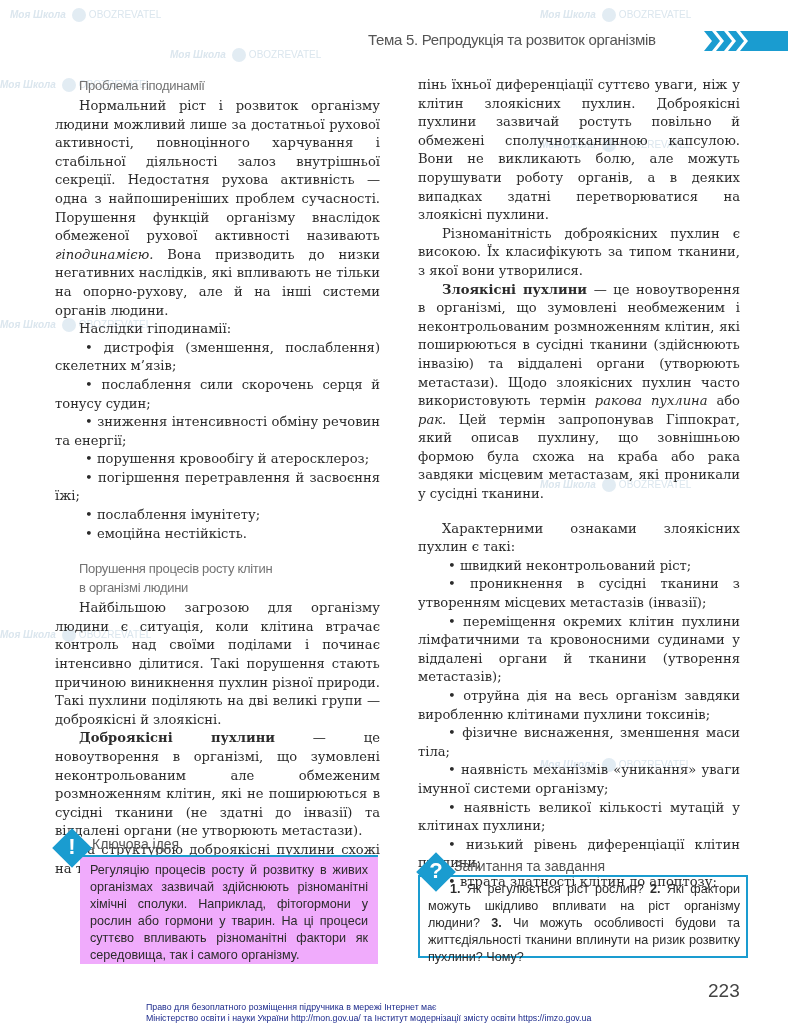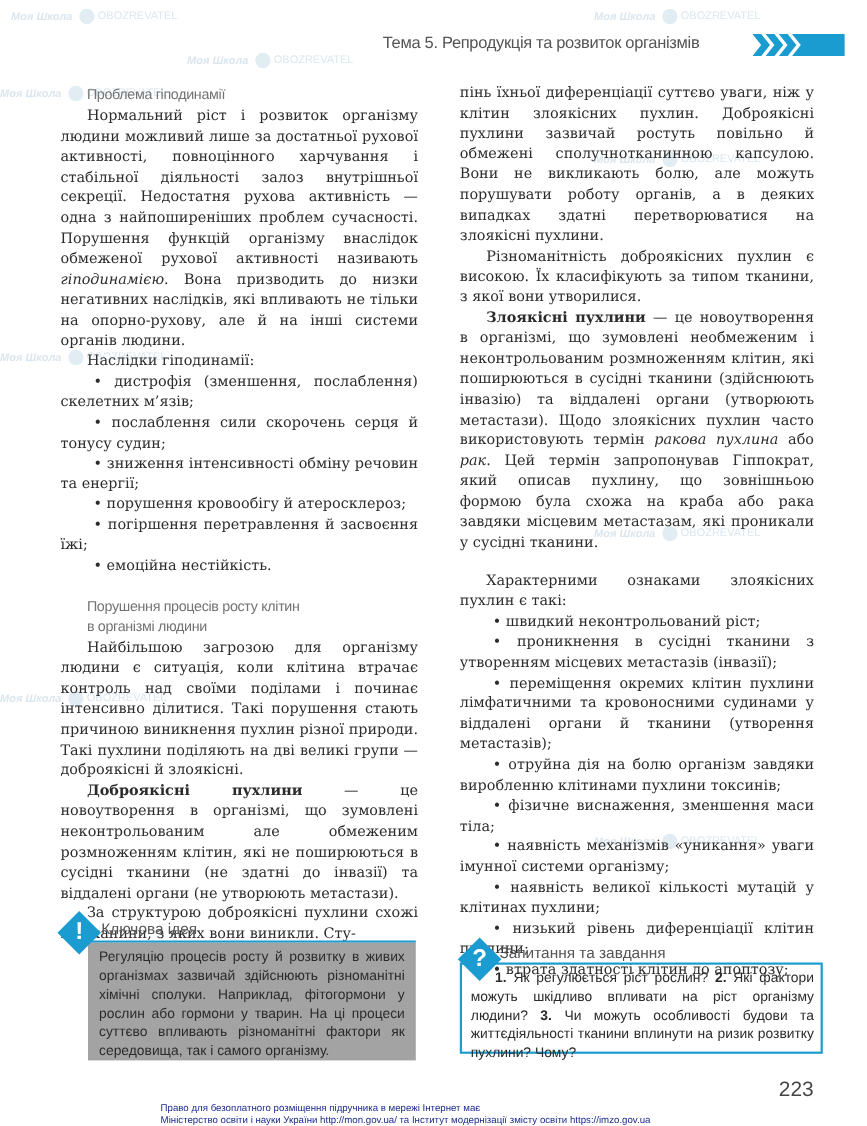--- a/index.html
+++ b/index.html
@@ -5,40 +5,40 @@
   html, body { margin: 0; padding: 0; }
   body {
     width: 788px; height: 1024px; position: relative; overflow: hidden;
     background: #ffffff; color: #2b2b2b;
     font-family: "DejaVu Serif", serif;
   }
   .wm { position: absolute; font-family: "Liberation Sans", sans-serif; font-size: 10px; color: #dbe6ee; white-space: nowrap; pointer-events: none; }
   .wm i { font-style: italic; font-weight: bold; margin-right: 6px; }
   .wm .c { display: inline-block; width: 14px; height: 14px; border-radius: 50%; background: #e2ecf3; vertical-align: middle; margin-right: 3px; }
 
-  .header { position: absolute; top: 29px; left: 348px; right: 0; height: 24px; text-align: center; }
+  .header { position: absolute; top: 29px; left: 368px; right: 0; height: 24px; text-align: center; }
   .header-title { position: absolute; left: 0; top: 2px; font-family: "Liberation Sans", sans-serif; font-size: 15px; color: #555; letter-spacing: -0.3px; }
   .header-arrows { position: absolute; left: 336px; top: 2px; width: 84px; height: 20px; }
 
   .col { position: absolute; font-size: 13.1px; line-height: 18.6px; text-align: justify; }
   .col-left { left: 55px; top: 76px; width: 325px; }
   .col-right { left: 418px; top: 76px; width: 322px; }
   .col p { margin: 0; text-indent: 24px; }
   .col p.noind { text-indent: 0; }
   .col p.bullet { text-indent: 30px; }
   .h2 { font-family: "Liberation Sans", sans-serif; color: #737373; font-size: 13px; line-height: 19px; margin: 0 0 2px 24px; font-weight: normal; letter-spacing: -0.3px; }
   .h2.mt { margin-top: 16px; }
   b { font-weight: bold; }
   em { font-style: italic; }
   .spacer { height: 16px; }
 
   .keybox { position: absolute; left: 56px; top: 836px; width: 322px; height: 128px; }
   .keybox .title { position: absolute; left: 36px; top: 0; font-family: "Liberation Sans", sans-serif; font-size: 14px; color: #555; }
   .keybox .line { position: absolute; left: 20px; right: 0; top: 19px; height: 2px; background: #1a9cd0; }
-  .keybox .body { position: absolute; left: 24px; right: 0; top: 21px; bottom: 0; background: #a3a3a3; padding: 5px 10px 0 10px; font-family: "Liberation Sans", sans-serif; font-size: 12.6px; line-height: 17px; text-align: justify; color: #2b2b2b; }
+  .keybox .body { position: absolute; left: 24px; right: 0; top: 21px; bottom: 0; background: #f0abfc; padding: 5px 10px 0 10px; font-family: "Liberation Sans", sans-serif; font-size: 12.6px; line-height: 17px; text-align: justify; color: #2b2b2b; }
   .diamond { position: absolute; width: 28px; height: 28px; background: #1a9cd0; transform: rotate(45deg); }
   .diamond-glyph { position: absolute; font-family: "Liberation Sans", sans-serif; font-weight: bold; color: #fff; font-size: 22px; text-align: center; width: 40px; }
 
   .qbox { position: absolute; left: 418px; top: 862px; width: 330px; height: 96px; }
   .qbox .title { position: absolute; left: 36px; top: -4px; font-family: "Liberation Sans", sans-serif; font-size: 14px; color: #555; }
   .qbox .frame { position: absolute; left: 0; right: 0; top: 13px; bottom: 0; border: 2px solid #1a9cd0; border-top-width: 2px; }
   .qbox .body { position: absolute; left: 10px; right: 8px; top: 19px; font-family: "Liberation Sans", sans-serif; font-size: 12.6px; line-height: 17px; text-align: justify; color: #2b2b2b; }
 
   .page-num { position: absolute; left: 708px; top: 980px; font-family: "Liberation Sans", sans-serif; font-size: 19px; color: #444; font-weight: 300; }
   .footer { position: absolute; left: 146px; top: 1002px; font-family: "Liberation Sans", sans-serif; font-size: 8.8px; line-height: 11px; color: #1c2a8c; }
@@ -69,37 +69,38 @@
 
 <div class="col col-left">
   <h2 class="h2">Проблема гіподинамії</h2>
   <p><span>Нормальний ріст і розвиток організму людини можливий лише за достатньої рухової активності, повноцінного харчування і стабільної діяльності залоз внутрішньої секреції. Недостатня рухова активність — одна з найпоширеніших проблем сучасності. Порушення функцій організму внаслідок обмеженої рухової активності називають </span><em>гіподинамією.</em><span> Вона призводить до низки негативних наслідків, які впливають не тільки на опорно-рухову, але й на інші системи органів людини.</span></p>
   <p>Наслідки гіподинамії:</p>
   <p class="bullet">• дистрофія (зменшення, послаблення) скелетних м’язів;</p>
   <p class="bullet">• послаблення сили скорочень серця й тонусу судин;</p>
   <p class="bullet">• зниження інтенсивності обміну речовин та енергії;</p>
   <p class="bullet">• порушення кровообігу й атеросклероз;</p>
   <p class="bullet">• погіршення перетравлення й засвоєння їжі;</p>
+  <p class="bullet">• послаблення імунітету;</p>
   <p class="bullet">• емоційна нестійкість.</p>
   <h2 class="h2 mt"><span>Порушення процесів росту клітин</span><br><span>в організмі людини</span></h2>
   <p>Найбільшою загрозою для організму людини є ситуація, коли клітина втрачає контроль над своїми поділами і починає інтенсивно ділитися. Такі порушення стають причиною виникнення пухлин різної природи. Такі пухлини поділяють на дві великі групи — доброякісні й злоякісні.</p>
   <p><b>Доброякісні пухлини</b><span> — це новоутворення в організмі, що зумовлені неконтрольованим але обмеженим розмноженням клітин, які не поширюються в сусідні тканини (не здатні до інвазії) та віддалені органи (не утворюють метастази).</span></p>
   <p>За структурою доброякісні пухлини схожі на тканини, з яких вони виникли. Сту-</p>
 </div>
 
 <div class="col col-right">
   <p class="noind">пінь їхньої диференціації суттєво уваги, ніж у клітин злоякісних пухлин. Доброякісні пухлини зазвичай ростуть повільно й обмежені сполучнотканинною капсулою. Вони не викликають болю, але можуть порушувати роботу органів, а в деяких випадках здатні перетворюватися на злоякісні пухлини.</p>
   <p>Різноманітність доброякісних пухлин є високою. Їх класифікують за типом тканини, з якої вони утворилися.</p>
   <p><b>Злоякісні пухлини</b><span> — це новоутворення в організмі, що зумовлені необмеженим і неконтрольованим розмноженням клітин, які поширюються в сусідні тканини (здійснюють інвазію) та віддалені органи (утворюють метастази). Щодо злоякісних пухлин часто використовують термін </span><em>ракова пухлина</em><span> або </span><em>рак</em><span>. Цей термін запропонував Гіппократ, який описав пухлину, що зовнішньою формою була схожа на краба або рака завдяки місцевим метастазам, які проникали у сусідні тканини.</span></p>
   <div class="spacer"></div>
   <p>Характерними ознаками злоякісних пухлин є такі:</p>
   <p class="bullet">• швидкий неконтрольований ріст;</p>
   <p class="bullet">• проникнення в сусідні тканини з утворенням місцевих метастазів (інвазії);</p>
   <p class="bullet">• переміщення окремих клітин пухлини лімфатичними та кровоносними судинами у віддалені органи й тканини (утворення метастазів);</p>
-  <p class="bullet">• отруйна дія на болю організм завдяки виробленню клітинами пухлини токсинів;</p>
+  <p class="bullet">• отруйна дія на весь організм завдяки виробленню клітинами пухлини токсинів;</p>
   <p class="bullet">• фізичне виснаження, зменшення маси тіла;</p>
   <p class="bullet">• наявність механізмів «уникання» уваги імунної системи організму;</p>
   <p class="bullet">• наявність великої кількості мутацій у клітинах пухлини;</p>
   <p class="bullet">• низький рівень диференціації клітин пухлини;</p>
   <p class="bullet">• втрата здатності клітин до апоптозу;</p>
 </div>
 
 <div class="keybox">
   <div class="line"></div>
   <div class="title">Ключова ідея</div>

